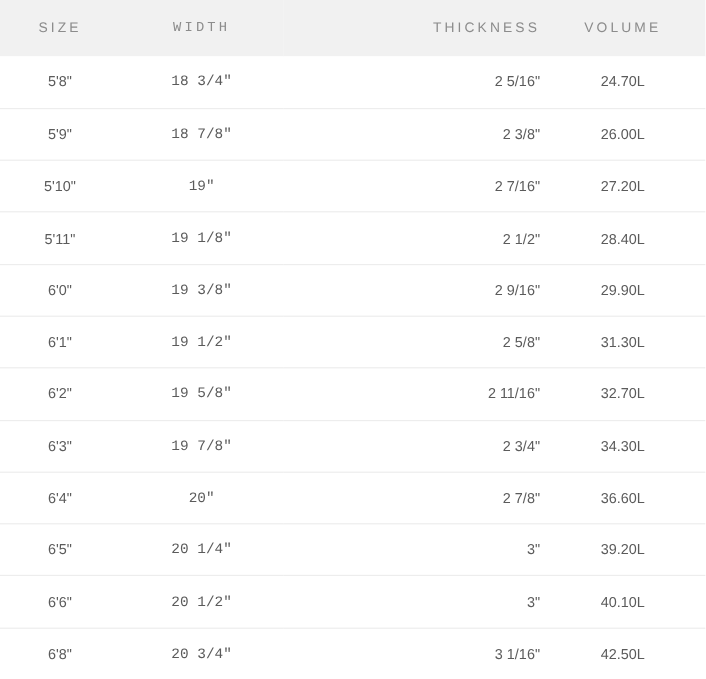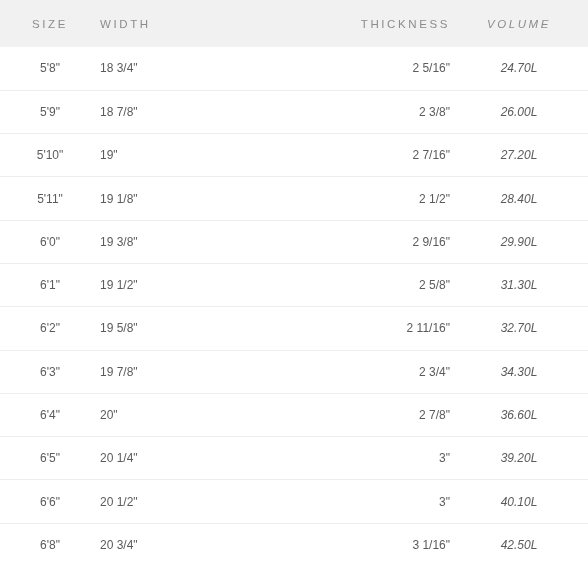--- a/index.html
+++ b/index.html
@@ -52,23 +52,23 @@
     font-size: 12px;
     font-weight: 400;
     color: #5b5b5b;
     padding: 0;
     vertical-align: middle;
     white-space: nowrap;
   }
 
   
   .col-size      { width: 100px; text-align: center; }
-  .col-width     { width: 136px; text-align: left; }
+  .col-width     { width: 136px; text-align: center; font-family: Liberation Mono, monospace; }
   .col-thickness { width: 214px; text-align: right; }
-  .col-volume    { width: 138px; text-align: center; font-style: italic; }
+  .col-volume    { width: 138px; text-align: center; }
 </style>
 </head>
 <body>
 
 <table class="size-chart">
   <thead>
     <tr>
       <th class="col-size">SIZE</th>
       <th class="col-width">WIDTH</th>
       <th class="col-thickness">THICKNESS</th>

